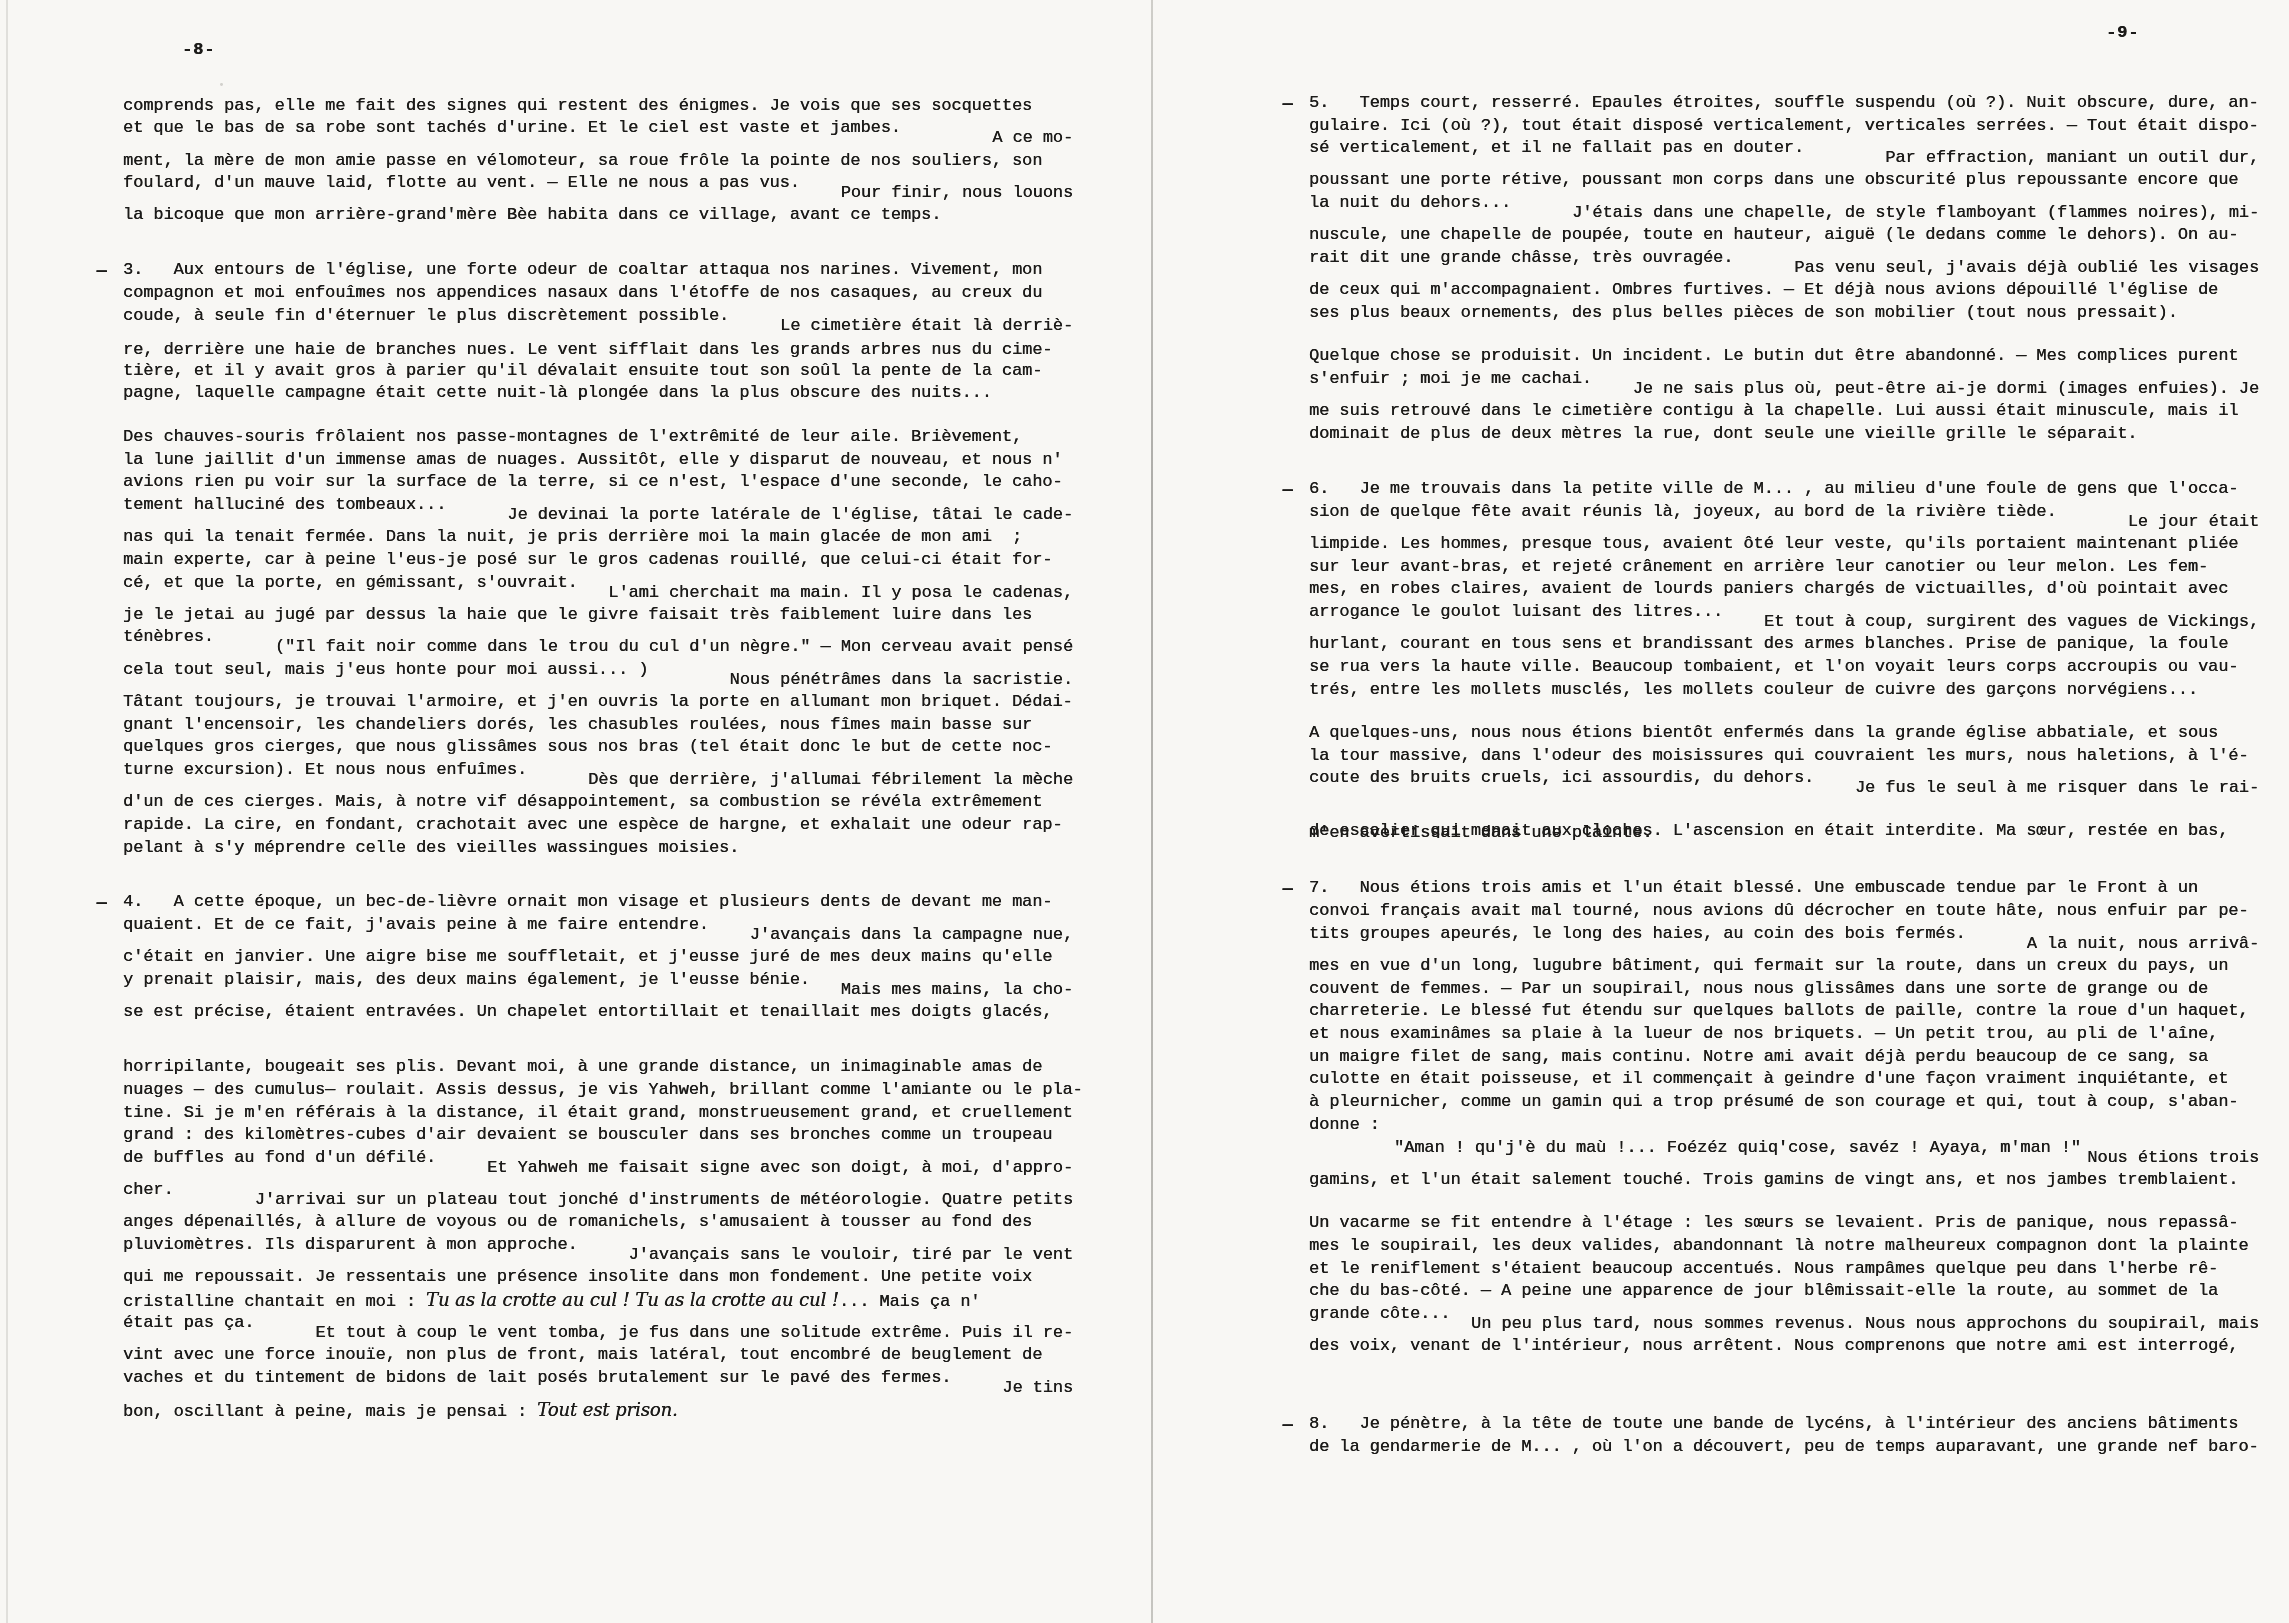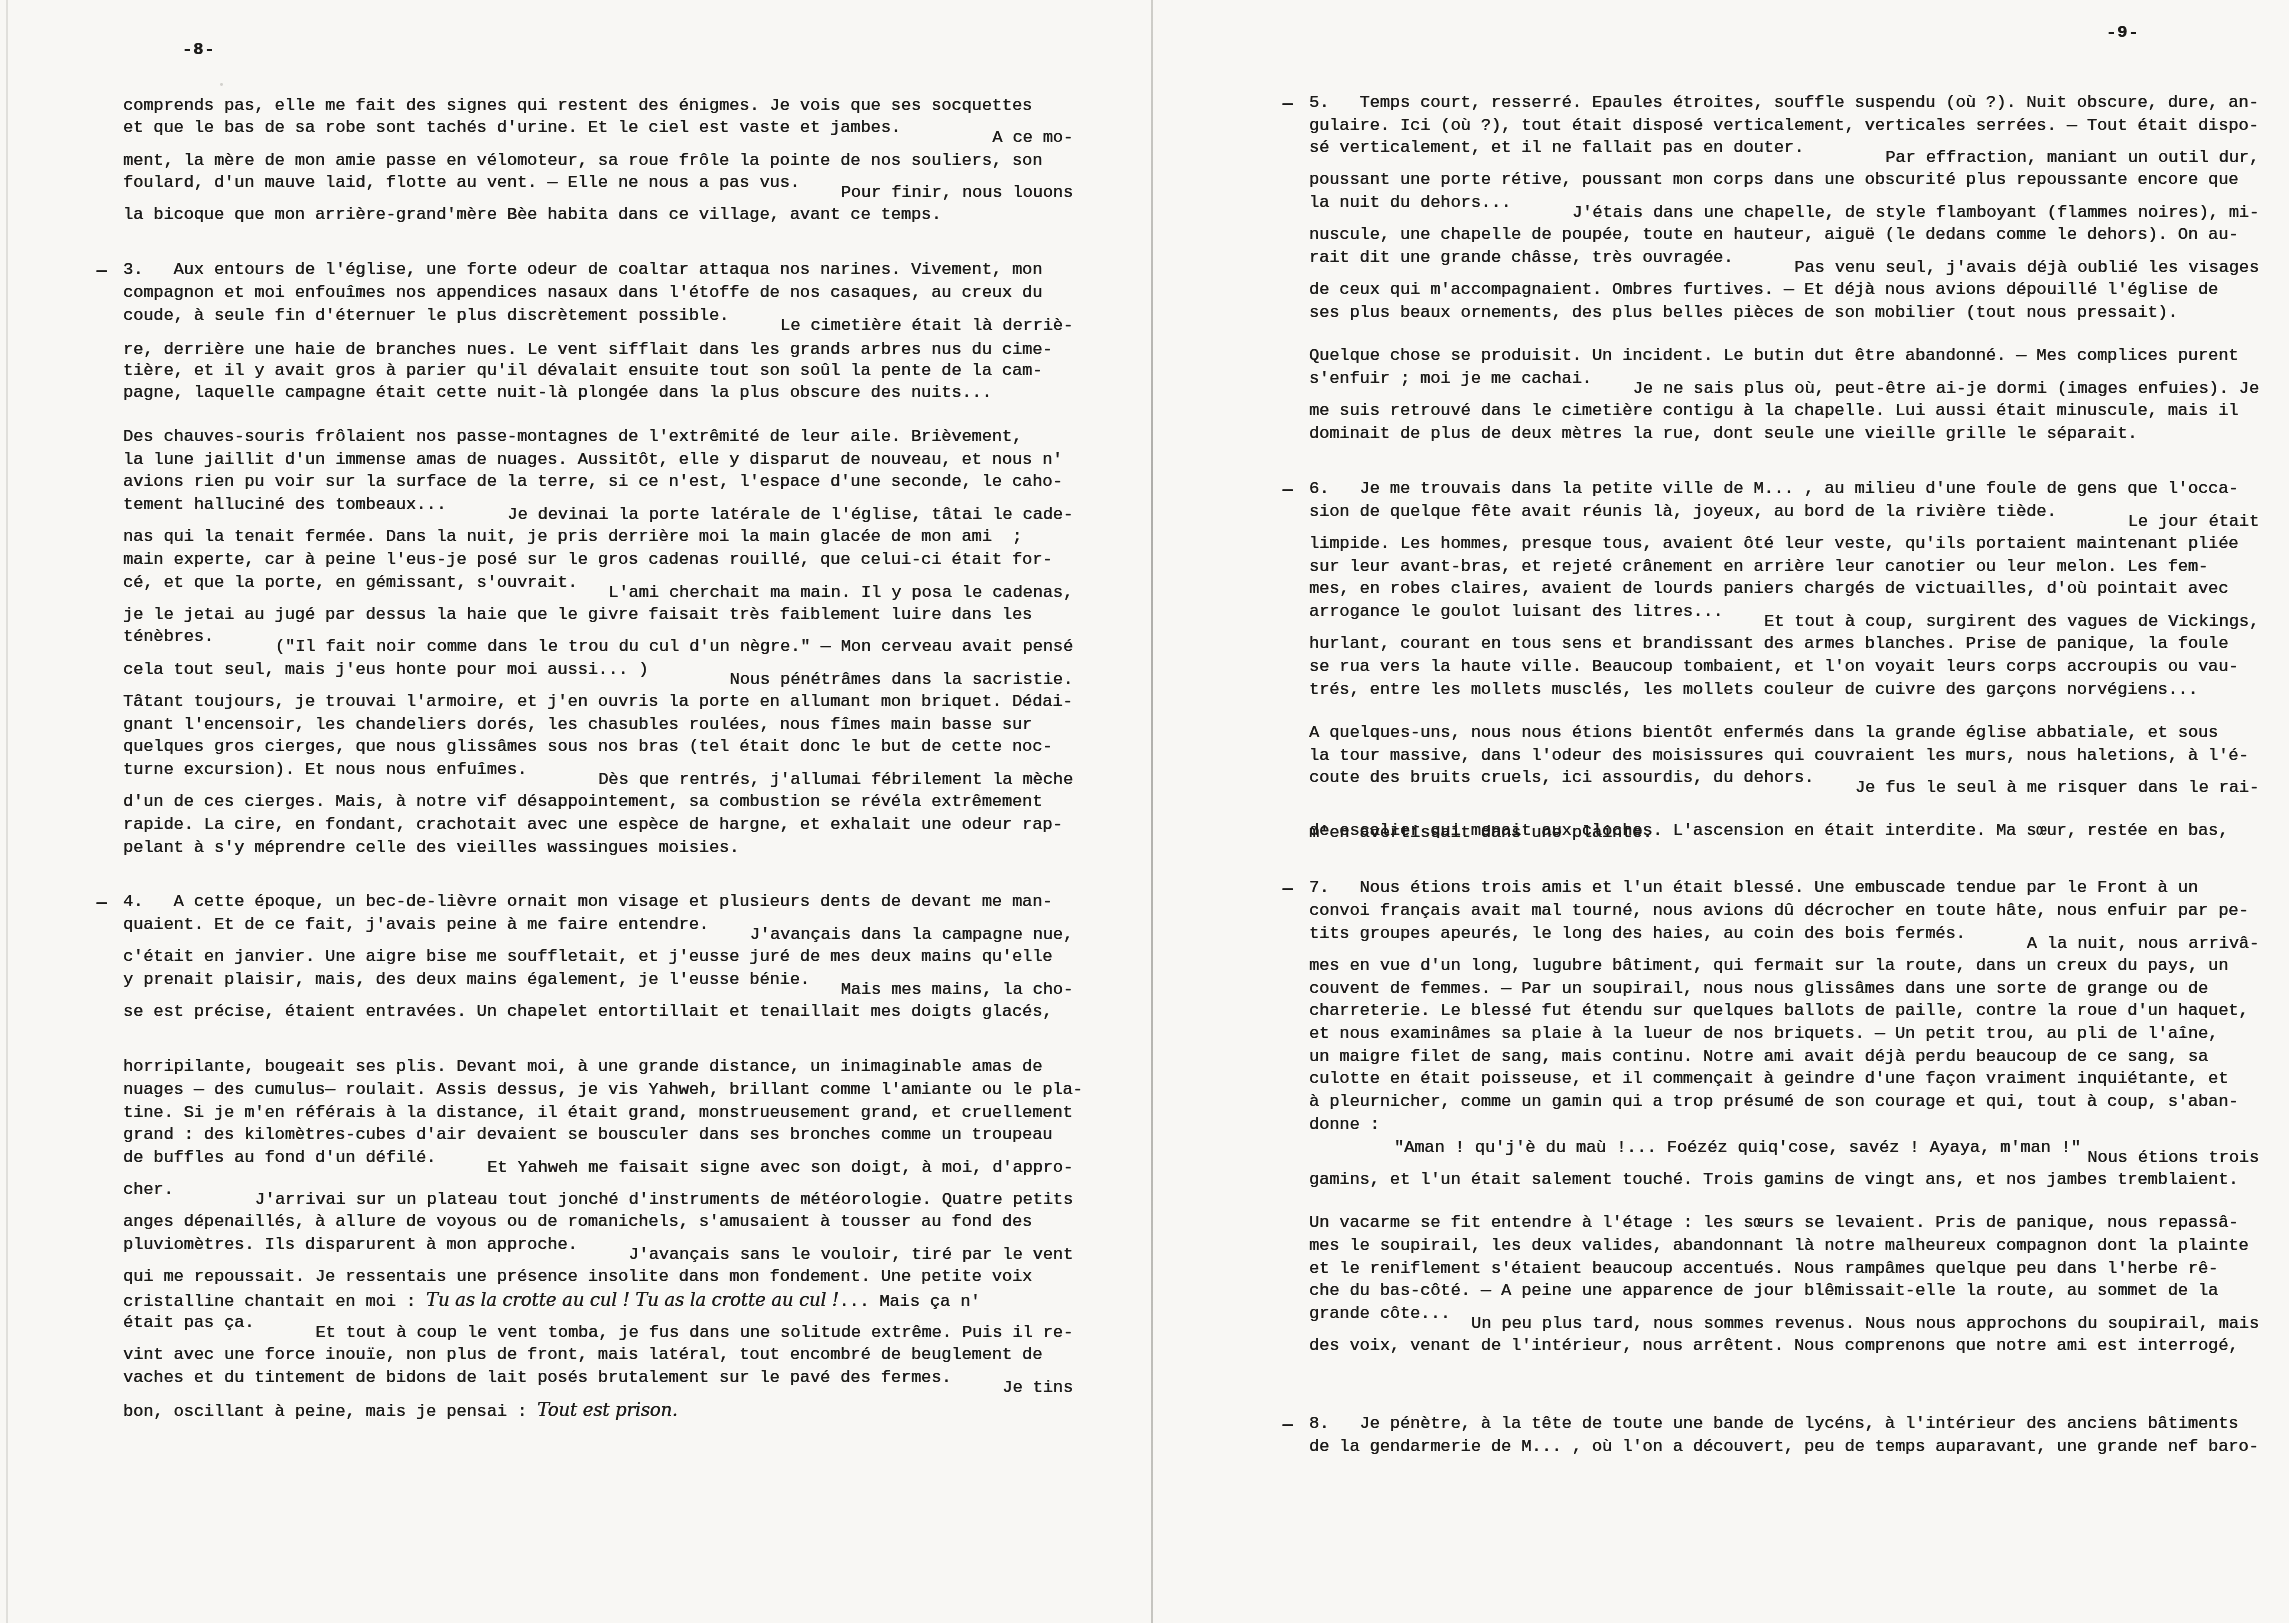--- a/index.html
+++ b/index.html
@@ -68,21 +68,21 @@
         <div class="row sb" style="top: 494px;"><span class="frag">tement halluciné des tombeaux...</span><span class="frag drop">Je devinai la porte latérale de l'église, tâtai le cade-</span></div>
         <div class="row" style="top: 526px;"><span class="frag">nas qui la tenait fermée. Dans la nuit, je pris derrière moi la main glacée de mon ami  ;</span></div>
         <div class="row" style="top: 549px;"><span class="frag">main experte, car à peine l'eus-je posé sur le gros cadenas rouillé, que celui-ci était for-</span></div>
         <div class="row sb" style="top: 572px;"><span class="frag">cé, et que la porte, en gémissant, s'ouvrait.</span><span class="frag drop">L'ami cherchait ma main. Il y posa le cadenas,</span></div>
         <div class="row" style="top: 604px;"><span class="frag">je le jetai au jugé par dessus la haie que le givre faisait très faiblement luire dans les</span></div>
         <div class="row sb" style="top: 626px;"><span class="frag">ténèbres.</span><span class="frag drop">("Il fait noir comme dans le trou du cul d'un nègre." — Mon cerveau avait pensé</span></div>
         <div class="row sb" style="top: 659px;"><span class="frag">cela tout seul, mais j'eus honte pour moi aussi... )</span><span class="frag drop">Nous pénétrâmes dans la sacristie.</span></div>
         <div class="row" style="top: 691px;"><span class="frag">Tâtant toujours, je trouvai l'armoire, et j'en ouvris la porte en allumant mon briquet. Dédai-</span></div>
         <div class="row" style="top: 714px;"><span class="frag">gnant l'encensoir, les chandeliers dorés, les chasubles roulées, nous fîmes main basse sur</span></div>
         <div class="row" style="top: 736px;"><span class="frag">quelques gros cierges, que nous glissâmes sous nos bras (tel était donc le but de cette noc-</span></div>
-        <div class="row sb" style="top: 759px;"><span class="frag">turne excursion). Et nous nous enfuîmes.</span><span class="frag drop">Dès que rentrés, j'allumai fébrilement la mèche</span></div>
+        <div class="row sb" style="top: 759px;"><span class="frag">turne excursion). Et nous nous enfuîmes.</span><span class="frag drop">Dès que derrière, j'allumai fébrilement la mèche</span></div>
         <div class="row" style="top: 791px;"><span class="frag">d'un de ces cierges. Mais, à notre vif désappointement, sa combustion se révéla extrêmement</span></div>
         <div class="row" style="top: 814px;"><span class="frag">rapide. La cire, en fondant, crachotait avec une espèce de hargne, et exhalait une odeur rap-</span></div>
         <div class="row" style="top: 837px;"><span class="frag">pelant à s'y méprendre celle des vieilles wassingues moisies.</span></div>
         <div class="row" style="top: 891px;"><span class="secdash">—</span><span class="frag">4.   A cette époque, un bec-de-lièvre ornait mon visage et plusieurs dents de devant me man-</span></div>
         <div class="row sb" style="top: 914px;"><span class="frag">quaient. Et de ce fait, j'avais peine à me faire entendre.</span><span class="frag drop">J'avançais dans la campagne nue,</span></div>
         <div class="row" style="top: 946px;"><span class="frag">c'était en janvier. Une aigre bise me souffletait, et j'eusse juré de mes deux mains qu'elle</span></div>
         <div class="row sb" style="top: 969px; text-align: right;"><span class="frag">y prenait plaisir, mais, des deux mains également, je l'eusse bénie.</span><span class="frag drop">Mais mes mains, la cho-</span></div>
         <div class="row" style="top: 1001px;"><span class="frag">se est précise, étaient entravées. Un chapelet entortillait et tenaillait mes doigts glacés,</span></div>
         <div class="row" style="top: 1056px;"><span class="frag">horripilante, bougeait ses plis. Devant moi, à une grande distance, un inimaginable amas de</span></div>
         <div class="row" style="top: 1079px;"><span class="frag">nuages — des cumulus— roulait. Assis dessus, je vis Yahweh, brillant comme l'amiante ou le pla-</span></div>

